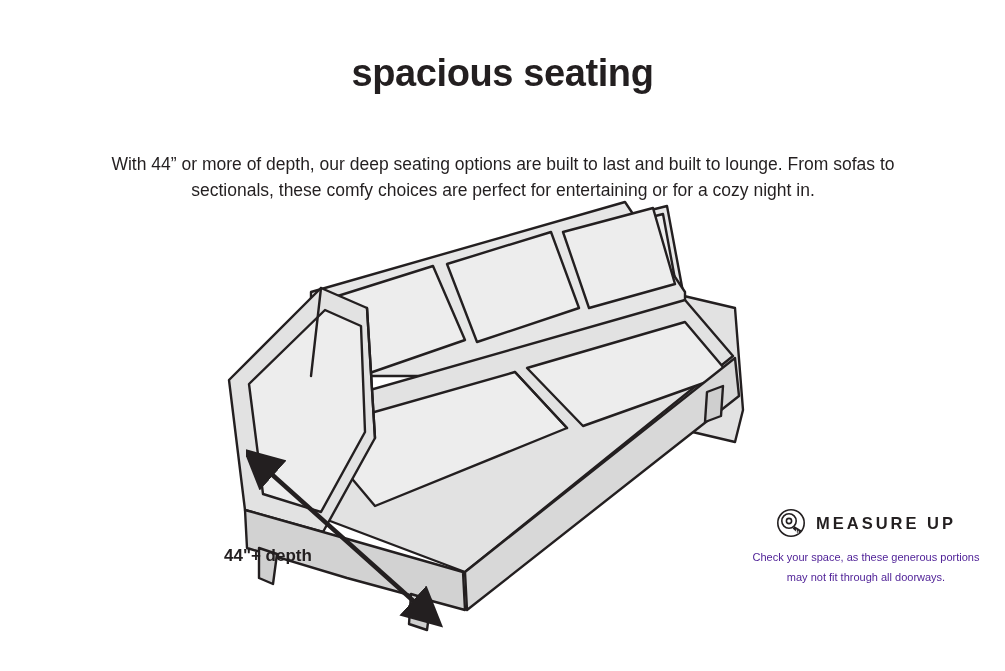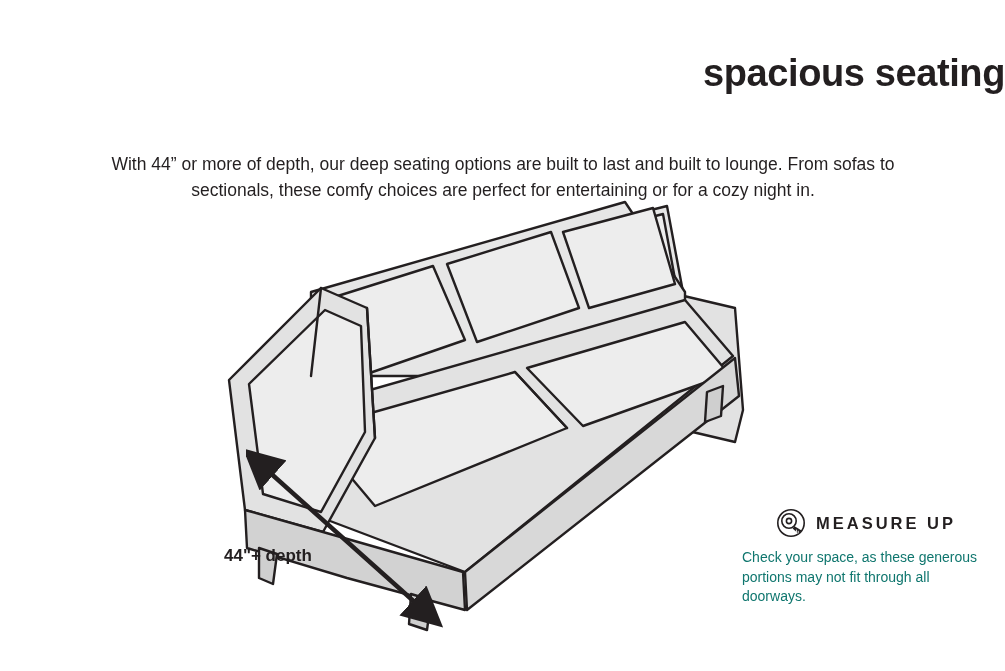--- a/index.html
+++ b/index.html
@@ -18,21 +18,21 @@
   .page {
     position: relative;
     width: 1005px;
     height: 671px;
   }
   .headline {
     position: absolute;
     top: 52px;
     left: 0;
     width: 1005px;
-    text-align: right;
+    text-align: center;
     font-size: 38px;
     font-weight: bold;
     letter-spacing: -0.4px;
     color: #231f20;
   }
   .subcopy {
     position: absolute;
     top: 115px;
     left: 88px;
     width: 830px;
@@ -47,38 +47,39 @@
     top: 180px;
     left: 215px;
     width: 580px;
     height: 460px;
   }
   .measure-block {
     position: absolute;
     top: 508px;
     left: 742px;
     width: 248px;
+    text-align: center;
   }
   .measure-head {
     display: flex;
     align-items: center;
     justify-content: center;
     gap: 10px;
     margin-bottom: 10px;
   }
   .measure-title {
     font-size: 16.5px;
     font-weight: bold;
     letter-spacing: 3px;
     color: #231f20;
   }
   .measure-note {
-    font-size: 14px;
+    font-size: 11px;
     line-height: 19.5px;
-    color: #0f766e;
+    color: #4c1d95;
   }
   .depth-label {
     position: absolute;
     top: 546px;
     left: 224px;
     font-size: 17px;
     font-weight: bold;
     color: #231f20;
   }
   .arrow-svg {

